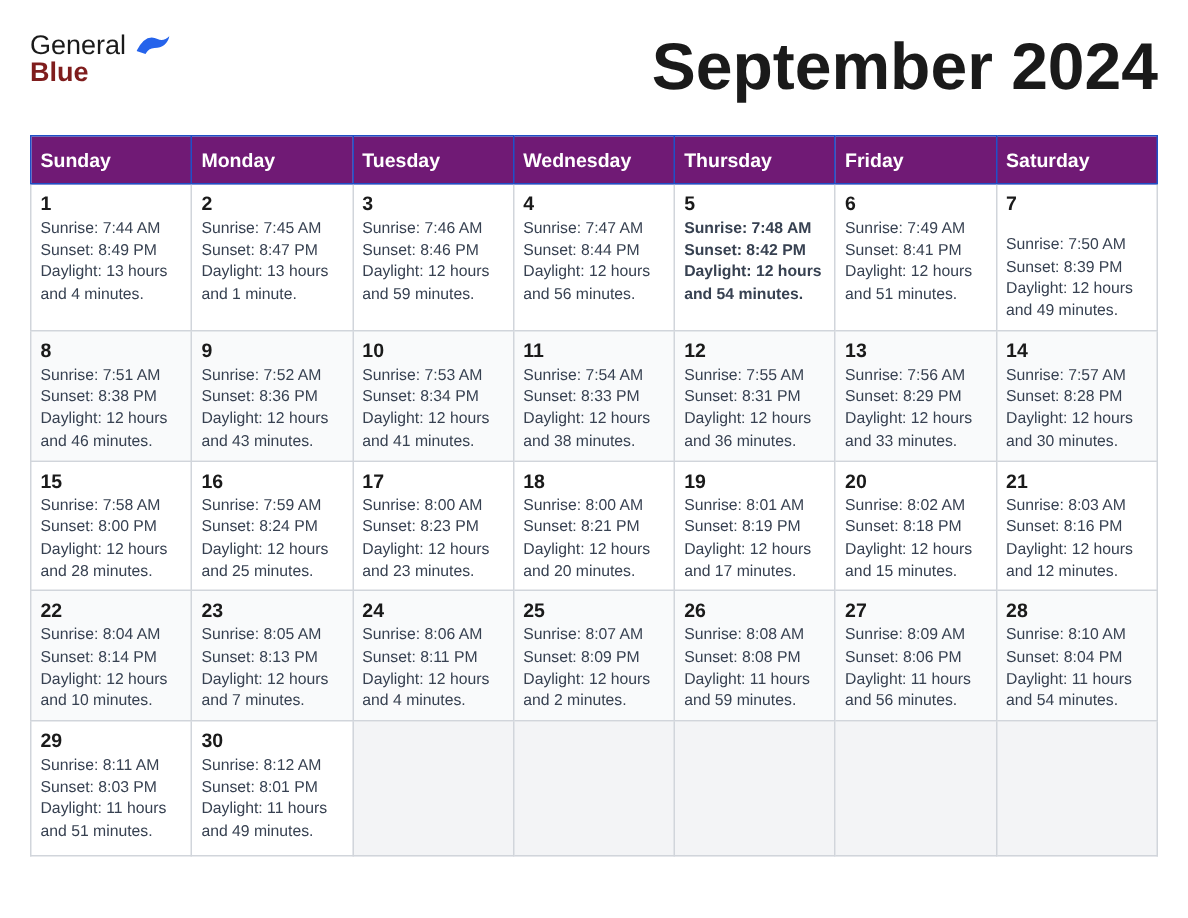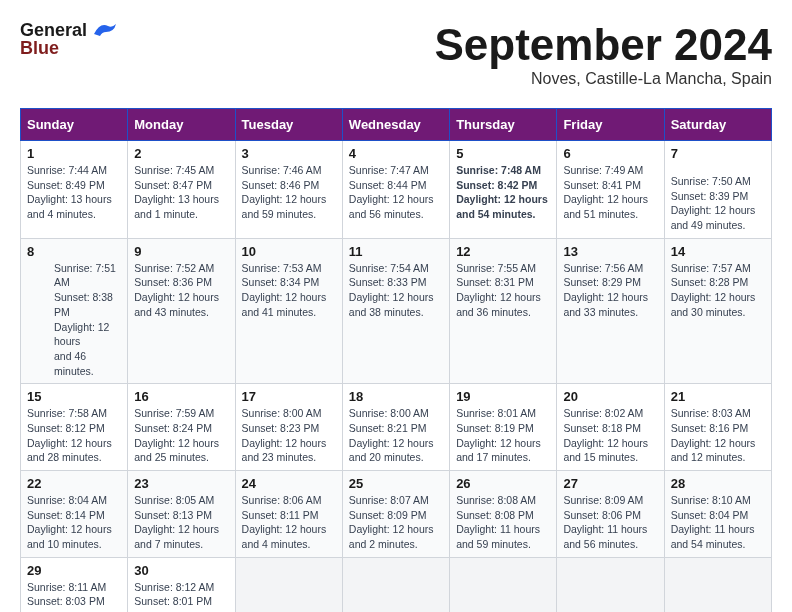--- a/index.html
+++ b/index.html
@@ -72,33 +72,32 @@
       height: 90px;
     }
   </style>
 </head>
 <body>
 
 <div>
   <div style="display: flex; justify-content: space-between; align-items: flex-start; margin-bottom: 12px;">
     <div class="header-logo" style="flex-direction: column; align-items: flex-start;">
       <div style="display: flex; align-items: center;">
-        <div style="font-size: 18px; font-weight: bold; color: #1a1a1a; line-height: 1.2; text-align: center;">
+        <div style="font-size: 18px; font-weight: normal; color: #1a1a1a; line-height: 1.2; text-align: center;">
           <span style="color: #1a1a1a;">General</span>
           <svg width="22" height="18" viewBox="0 0 22 18" style="display:inline-block; vertical-align:middle; margin-left:2px;">
             <path d="M 0 12 Q 6 0 14 4 Q 18 6 22 2 Q 20 10 12 10 Q 8 10 6 14 Z" fill="#2563eb"></path>
           </svg>
         </div>
         <div></div>
       </div>
       <div style="font-size: 18px; font-weight: bold; color: #7f1d1d; margin-top: -4px;">Blue</div>
     </div>
     <div class="title-section">
       <div class="month-title">September 2024</div>
-      <div class="location-title">Noves, Castille-La Mancha, Spain</div>
     </div>
   </div>
 
   <table class="calendar-table">
     <thead>
       <tr>
         <th>Sunday</th>
         <th>Monday</th>
         <th>Tuesday</th>
         <th>Wednesday</th>
@@ -155,21 +154,21 @@
             <span class="day-number">7</span>
             <div class="day-info" style="white-space: pre-line; margin-top: 13px;">Sunrise: 7:50 AM
 Sunset: 8:39 PM
 Daylight: 12 hours
 and 49 minutes.</div>
           </td>
         </tr>
         <tr>
           <td>
             <span class="day-number">8</span>
-            <div class="day-info" style="white-space: pre-line; margin-left: 27px;">Sunrise: 7:51 AM
+            <div class="day-info" style="white-space: pre-line;">Sunrise: 7:51 AM
 Sunset: 8:38 PM
 Daylight: 12 hours
 and 46 minutes.</div>
           </td>
           <td>
             <span class="day-number">9</span>
             <div class="day-info" style="white-space: pre-line;">Sunrise: 7:52 AM
 Sunset: 8:36 PM
 Daylight: 12 hours
 and 43 minutes.</div>
@@ -207,21 +206,21 @@
             <div class="day-info" style="white-space: pre-line;">Sunrise: 7:57 AM
 Sunset: 8:28 PM
 Daylight: 12 hours
 and 30 minutes.</div>
           </td>
         </tr>
         <tr>
           <td>
             <span class="day-number">15</span>
             <div class="day-info" style="white-space: pre-line;">Sunrise: 7:58 AM
-Sunset: 8:12 PM
+Sunset: 8:00 PM
 Daylight: 12 hours
 and 28 minutes.</div>
           </td>
           <td>
             <span class="day-number">16</span>
             <div class="day-info" style="white-space: pre-line;">Sunrise: 7:59 AM
 Sunset: 8:24 PM
 Daylight: 12 hours
 and 25 minutes.</div>
           </td>

